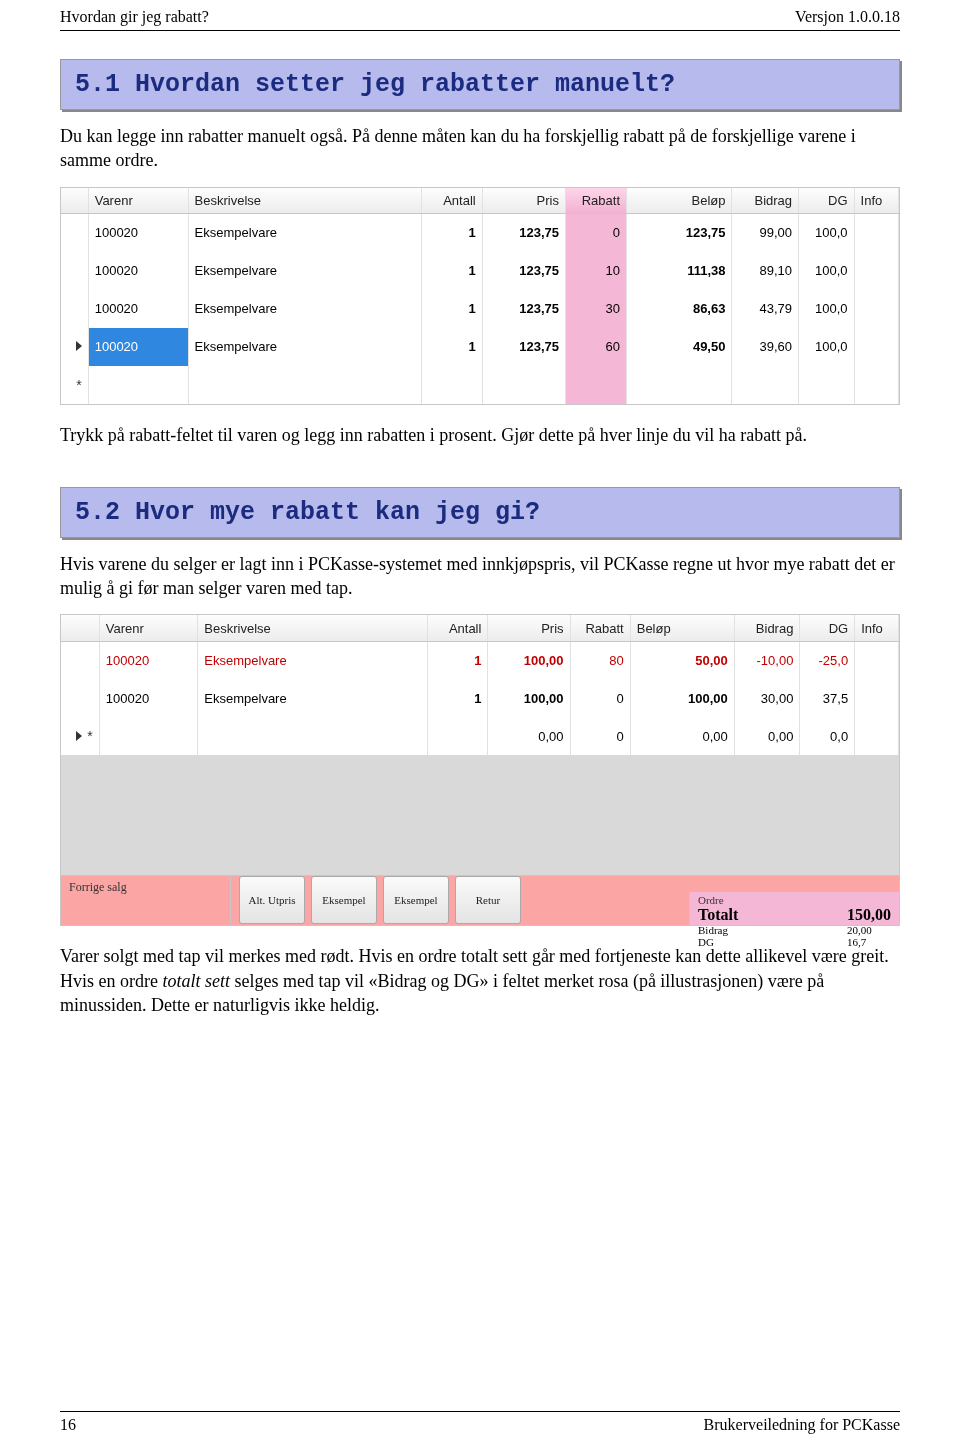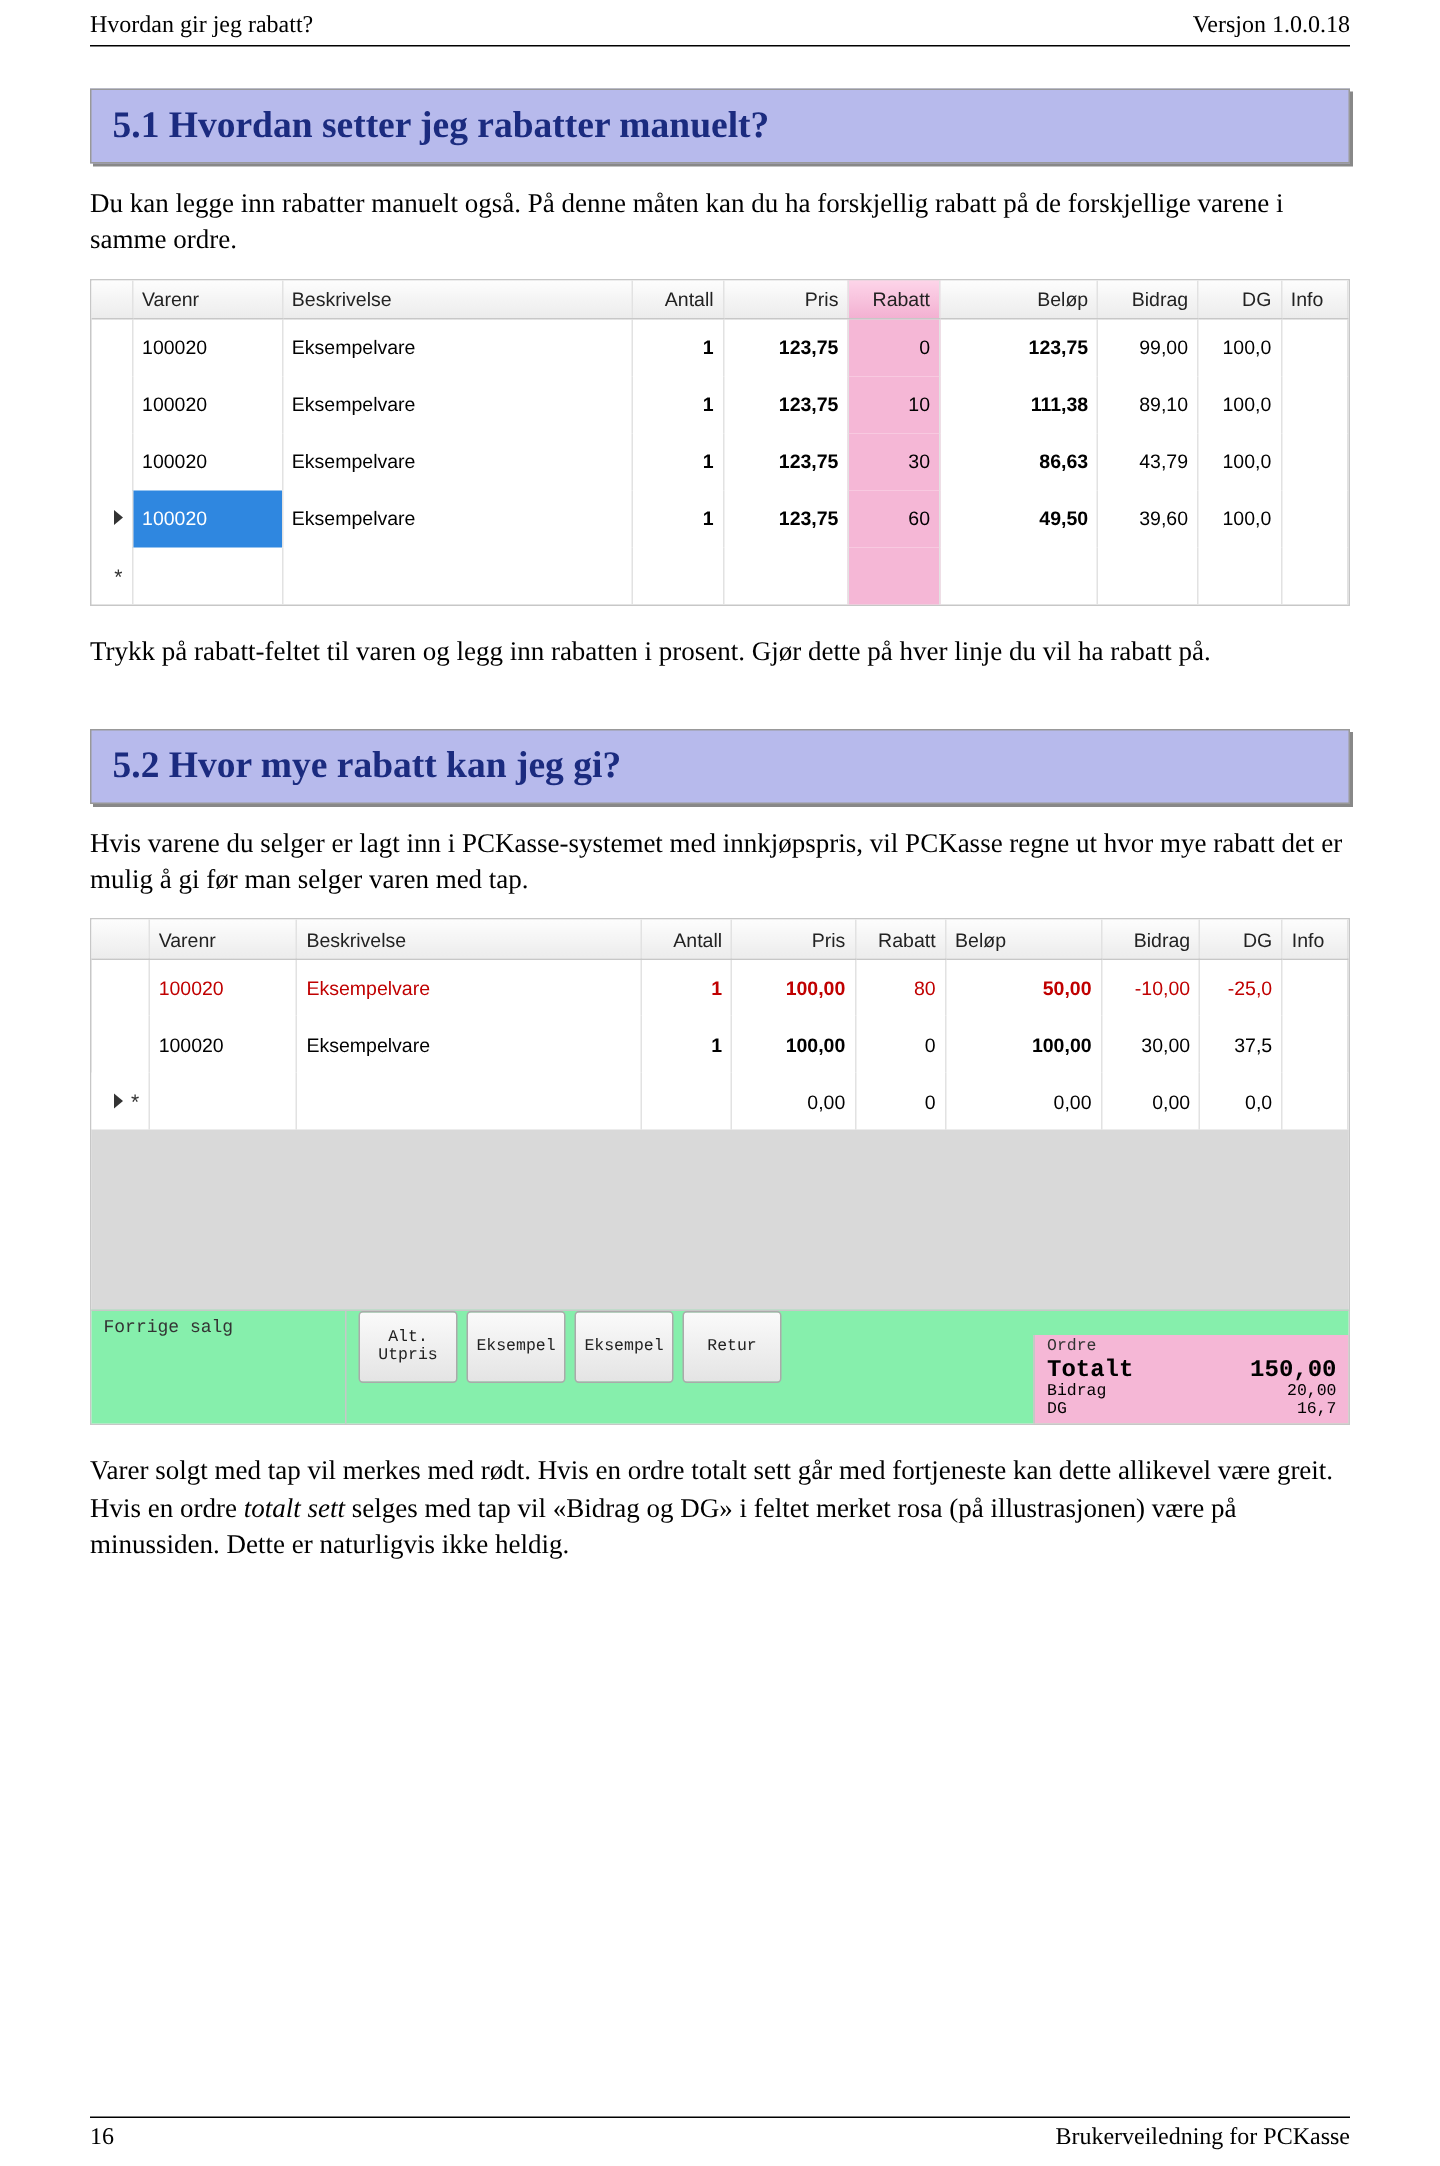--- a/index.html
+++ b/index.html
@@ -27,21 +27,21 @@
     padding: 0 60px;
   }
   .section-heading {
     background: #b7baec;
     border: 1px solid #999;
     box-shadow: 2px 2px 0 #888;
     padding: 10px 14px;
     margin-bottom: 14px;
   }
   .section-heading h2 {
-    font-family: Liberation Serif, serif;
+    font-family: Liberation Mono, monospace;
     font-size: 25px;
     font-weight: bold;
     color: #1b2b7f;
   }
   .body-text {
     font-size: 18px;
     line-height: 1.35;
     margin-bottom: 14px;
   }
   .body-text .italic { font-style: italic; }
@@ -109,25 +109,25 @@
   .grid2 tr.edit td { background: #fff; }
   .grid-spacer {
     background: #d9d9d9;
     height: 120px;
   }
 
   
   .bottombar {
     display: flex;
     align-items: stretch;
-    font-family: Liberation Mono, monospace;
+    font-family: Liberation Serif, serif;
     font-size: 12px;
     border-top: 1px solid #c7c7c7;
-    background: #86efac;
-    height: 76px;
+    background: #fca5a5;
+    height: 50px;
   }
   .bottombar .forrige {
     width: 170px;
     padding: 4px 8px;
     border-right: 1px solid #c7c7c7;
     color: #333;
   }
   .bottombar .btns {
     display: flex;
     align-items: flex-start;
@@ -155,21 +155,21 @@
     display: grid;
     grid-template-columns: 1fr auto;
     align-content: start;
     row-gap: 0;
     margin-top: 16px;
   }
   .ordre .ordre-label { font-size: 11px; grid-column: 1 / span 2; color:#333; }
   .ordre .totalt-label { font-weight: bold; font-size: 16px; }
   .ordre .totalt-val { font-weight: bold; font-size: 16px; text-align: right; }
   .ordre .small { font-size: 11px; }
-  .ordre .small.val { text-align: right; }
+  .ordre .small.val { }
 
   
   .page-footer {
     position: absolute;
     bottom: 10px;
     left: 0; right: 0;
     padding: 0 60px;
   }
   .hr-bot {
     border: none;

